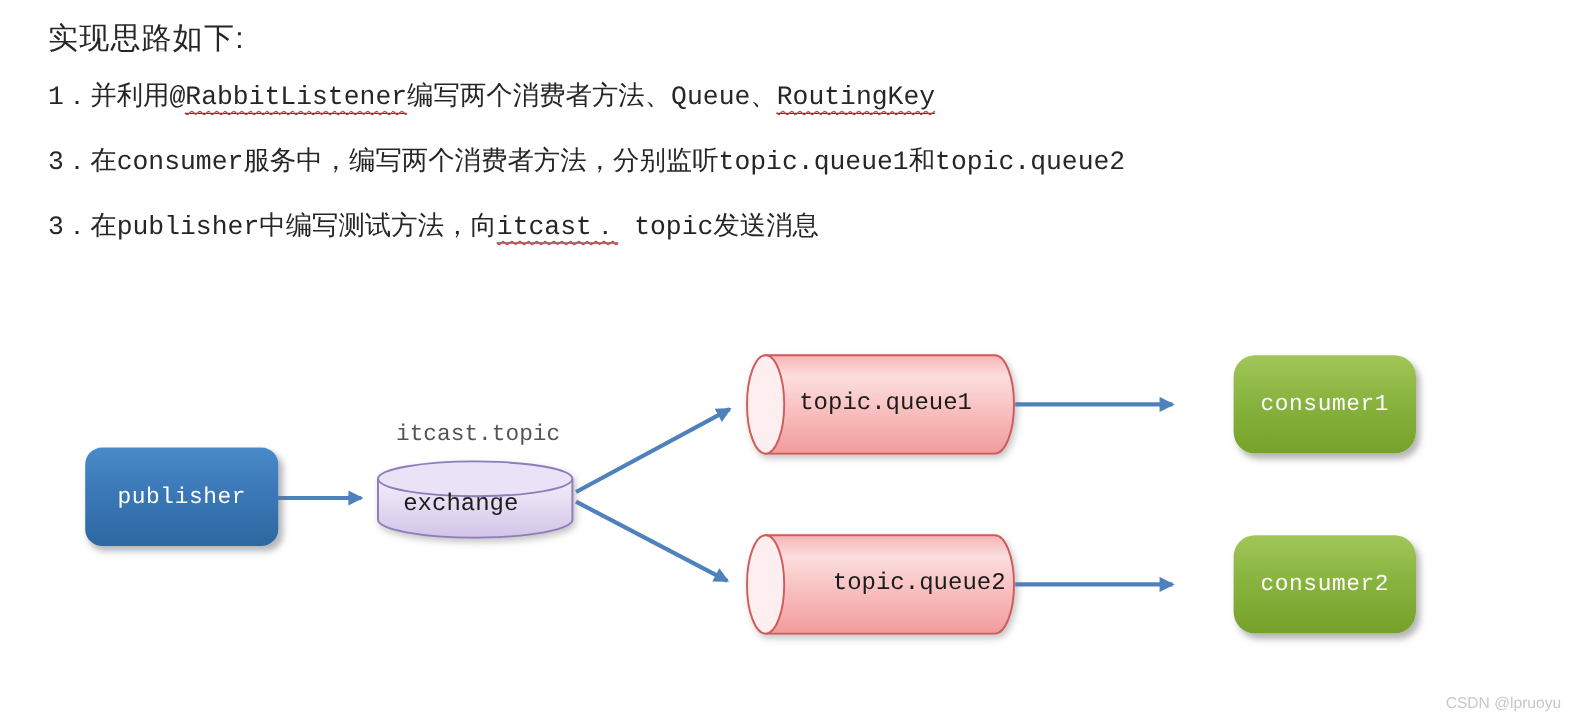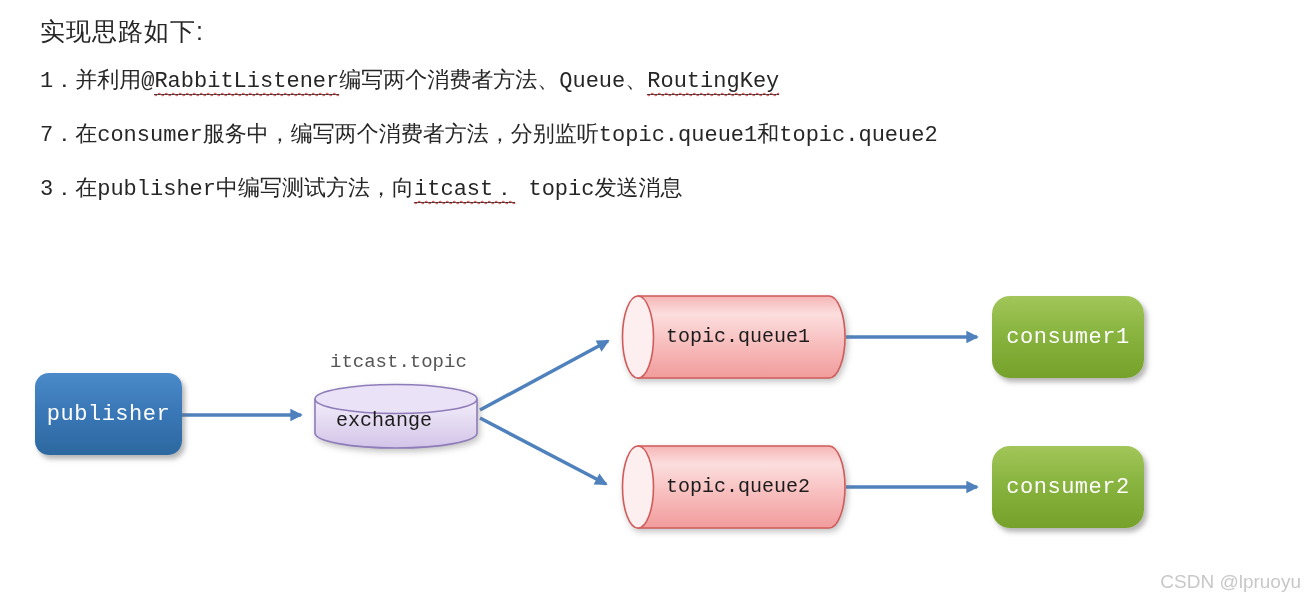--- a/index.html
+++ b/index.html
@@ -11,49 +11,49 @@
   .note-line{position:absolute;left:40px;font-size:22px;color:#262626;white-space:nowrap;line-height:30px;}
   #line1{top:67px;} #line2{top:121px;} #line3{top:175px;}
   .seg{white-space:pre;}
   .spell{border-bottom:1.5px solid #3a3a3a;
          text-decoration:underline wavy #e03b3b;
          text-decoration-thickness:1px;
          text-underline-offset:5px;}
   
   #diagram-svg{position:absolute;left:0;top:0;}
   .node{position:absolute;display:flex;align-items:center;justify-content:center;
-        color:#ffffff;font-size:22px;letter-spacing:0.5px;}
-  #publisher-node{left:35px;top:373px;width:147px;height:82px;border-radius:14px;
+        color:#ffffff;font-size:19px;letter-spacing:0.5px;margin-left:36px;}
+  #publisher-node{left:35px;top:373px;width:161px;height:82px;border-radius:14px;
         background:linear-gradient(180deg,#4b8ac9 0%,#3a78b8 45%,#2d689f 100%);
         box-shadow:3px 4px 5px rgba(110,110,110,.5);}
   .consumer-node{left:992px;width:152px;height:82px;border-radius:18px;
         background:linear-gradient(180deg,#a2c659 0%,#86b23d 50%,#76a22b 100%);
         box-shadow:3px 4px 5px rgba(110,110,110,.5);}
   #consumer1-node{top:296px;} #consumer2-node{top:446px;}
   .cyl-label{position:absolute;color:#1c1c1c;font-size:20px;text-align:center;white-space:nowrap;}
   #exchange-label{left:314px;top:409px;width:140px;}
   #queue1-label{left:638px;top:325px;width:200px;}
-  #queue2-label{left:638px;top:475px;width:200px;}
+  #queue2-label{left:638px;top:475px;width:200px;text-align:right;}
   #exchange-title{position:absolute;left:330px;top:351px;font-size:19px;color:#555555;white-space:nowrap;}
   .binding-row{position:absolute;left:632px;font-size:19px;white-space:nowrap;color:#595959;}
   #binding-row-1{top:276px;} #binding-row-2{top:425px;}
   .binding-prefix-underlined{text-decoration:underline;text-underline-offset:3px;}
   .binding-value{color:#c00000;font-weight:bold;margin-left:10px;letter-spacing:0.5px;}
   
-  #watermark{position:absolute;right:12px;bottom:8px;font-size:19px;color:#c8c8c8;
+  #watermark{position:absolute;right:12px;bottom:8px;font-size:13px;color:#c8c8c8;
              font-family:"Liberation Sans","DejaVu Sans",sans-serif;}
 </style>
 </head>
 <body>
 
 <div id="canvas">
 
   <div class="heading">实现思路如下:</div>
   <div class="note-line" id="line1"><span class="seg">1．并利用@</span><span class="seg spell">RabbitListener</span><span class="seg">编写两个消费者方法、Queue、</span><span class="seg spell">RoutingKey</span></div>
-  <div class="note-line" id="line2"><span class="seg">7．在consumer服务中，编写两个消费者方法，分别监听topic.queue1和topic.queue2</span></div>
+  <div class="note-line" id="line2"><span class="seg">3．在consumer服务中，编写两个消费者方法，分别监听topic.queue1和topic.queue2</span></div>
   <div class="note-line" id="line3"><span class="seg">3．在publisher中编写测试方法，向</span><span class="seg spell">itcast．</span><span class="seg"> topic发送消息</span></div>
 
   <svg id="diagram-svg" width="1313" height="601" viewBox="0 0 1313 601">
     <defs>
       <linearGradient id="gradExch" x1="0" y1="0" x2="0" y2="1">
         <stop offset="0%" stop-color="#f3eefa"></stop>
         <stop offset="100%" stop-color="#d3c4e8"></stop>
       </linearGradient>
       <linearGradient id="gradQueue" x1="0" y1="0" x2="0" y2="1">
         <stop offset="0%" stop-color="#f5b5b5"></stop>

